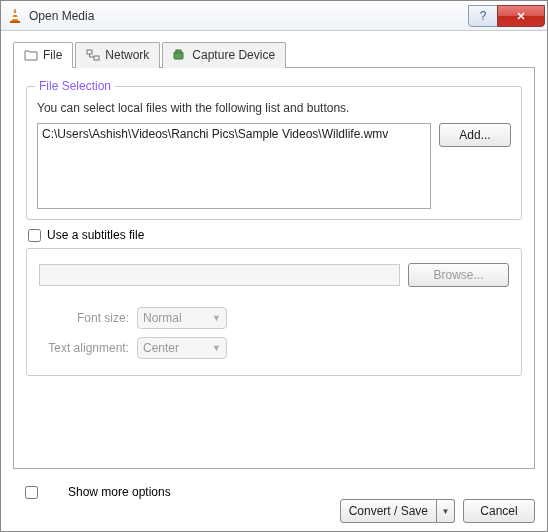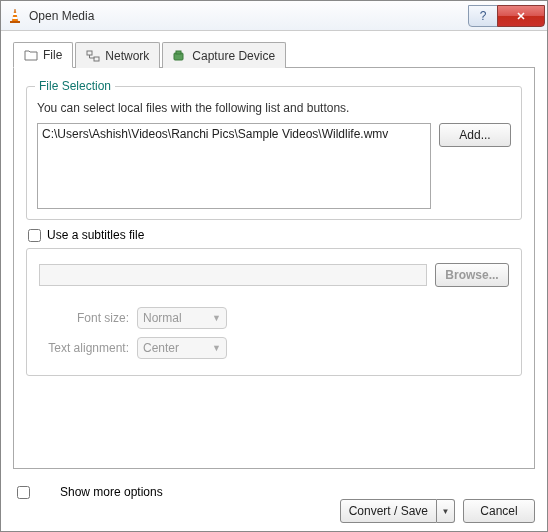--- a/index.html
+++ b/index.html
@@ -13,46 +13,46 @@
 .titlebar .win-btns { display: flex; height: 22px; margin-right: 2px; }
 .win-btn { width: 30px; height: 22px; border: 1px solid #8a9bb2; background: linear-gradient(#f5f8fd, #d9e3f1); display: flex; align-items: center; justify-content: center; border-radius: 0 0 4px 4px; margin-left: -1px; }
 .win-btn.help { border-radius: 0 0 0 4px; }
 .win-btn.close { width: 48px; background: linear-gradient(#e9807c, #d95550 49%, #c42b1c 50%, #c9302c); border-color: #8a3a36; border-radius: 0 0 4px 0; }
 .win-btn.close svg path { stroke: #fff; }
 .win-btn svg { width: 12px; height: 12px; }
 
 .client { flex: 1; padding: 10px 12px 8px 12px; display: flex; flex-direction: column; }
 
 .tabs { display: flex; position: relative; z-index: 2; }
-.tab { padding: 5px 10px; border: 1px solid #aaa; border-bottom: none; background: #f2f2f2; display: flex; align-items: flex-end; gap: 5px; color: #333; margin-right: 2px; border-radius: 2px 2px 0 0; position: relative; top: 1px; }
+.tab { padding: 5px 10px; border: 1px solid #aaa; border-bottom: none; background: #f2f2f2; display: flex; align-items: flex-start; gap: 5px; color: #333; margin-right: 2px; border-radius: 2px 2px 0 0; position: relative; top: 1px; }
 .tab.active { background: #fff; border-bottom: 1px solid #fff; }
 .tab-icon { width: 14px; height: 14px; display: inline-flex; align-items: center; justify-content: center; }
 
 .tabpage { border: 1px solid #aaa; flex: 1; padding: 12px; display: flex; flex-direction: column; }
 
 .groupbox { border: 1px solid #ccc; border-radius: 3px; padding: 12px 10px 10px 10px; position: relative; margin-top: 6px; }
-.groupbox .legend { position: absolute; top: -8px; left: 8px; background: #fff; padding: 0 4px; color: #0f766e; }
+.groupbox .legend { position: absolute; top: -8px; left: 8px; background: #fff; padding: 0 4px; color: #8b5cf6; }
 
 .helper { color: #333; margin: 2px 0 8px 0; }
 
 .file-row { display: flex; gap: 8px; }
 .file-list { flex: 1; height: 86px; border: 1px solid #aaa; background: #fff; padding: 3px 4px; overflow: auto; }
 .file-list-item { color: #222; white-space: nowrap; }
 .file-btns { display: flex; flex-direction: column; gap: 6px; width: 72px; }
 
 .btn { border: 1px solid #888; background: linear-gradient(#fdfdfd, #e8e8e8); padding: 4px 0; border-radius: 3px; text-align: center; color: #222; cursor: default; }
 .btn.disabled { color: #9a9a9a; }
 
 .check-row { display: flex; align-items: center; gap: 6px; margin: 8px 0 6px 2px; }
 .check-row input { width: 13px; height: 13px; }
 
 .sub-group { border: 1px solid #ccc; border-radius: 3px; padding: 14px 12px 16px 12px; }
 .sub-browse-row { display: flex; gap: 8px; align-items: center; margin-bottom: 20px; }
 .sub-path { flex: 1; height: 22px; border: 1px solid #ccc; background: #f6f6f6; }
-.sub-browse { width: 74px; font-weight: bold; }
+.sub-browse { width: 101px; }
 
 .form-row { display: flex; align-items: center; gap: 8px; margin-top: 8px; }
 .form-label { width: 90px; text-align: right; color: #999; }
 .combo { width: 90px; height: 22px; border: 1px solid #ccc; background: #f6f6f6; display: flex; align-items: center; justify-content: space-between; padding: 0 5px; color: #999; border-radius: 4px; }
 .combo .caret { font-size: 9px; color: #aaa; }
 
 .bottom { padding-top: 8px; }
 .bottom-actions { display: flex; justify-content: flex-end; gap: 8px; }
 .split-btn { display: flex; }
 .split-btn .main { border-radius: 3px 0 0 3px; padding: 4px 8px; }
@@ -156,21 +156,21 @@
           <div class="combo">
             <span>Center</span>
             <span class="caret">▼</span>
           </div>
         </div>
       </div>
 
     </div>
 
     <div class="bottom">
-      <div class="check-row" style="margin:8px 0 0 4px;gap:30px;">
+      <div class="check-row" style="margin:8px 0 0 12px;gap:30px;">
         <input type="checkbox" style="">
         <span>Show more options</span>
       </div>
       <div class="bottom-actions">
         <div class="split-btn">
           <div class="btn main">Convert / Save</div>
           <div class="btn drop">
             <span style="font-size:8px;color:#444;">▼</span>
           </div>
         </div>

